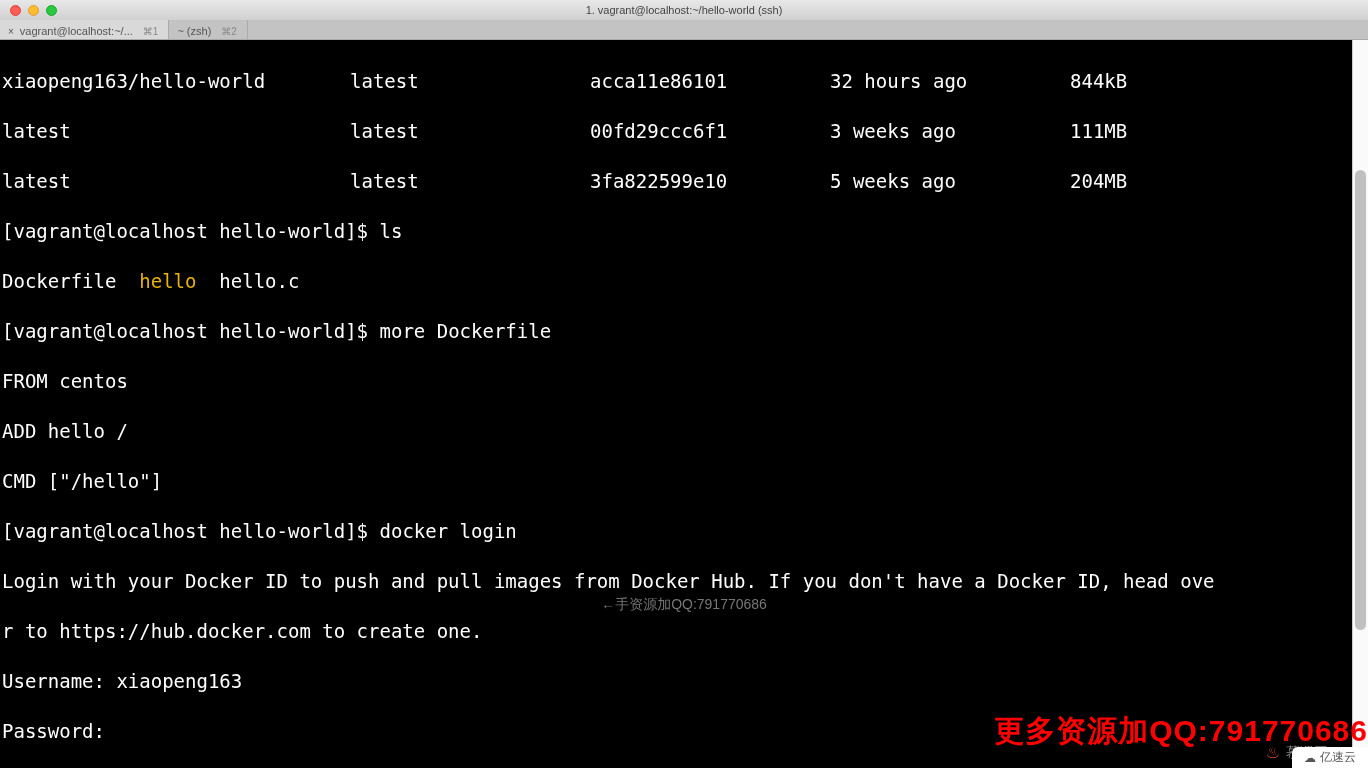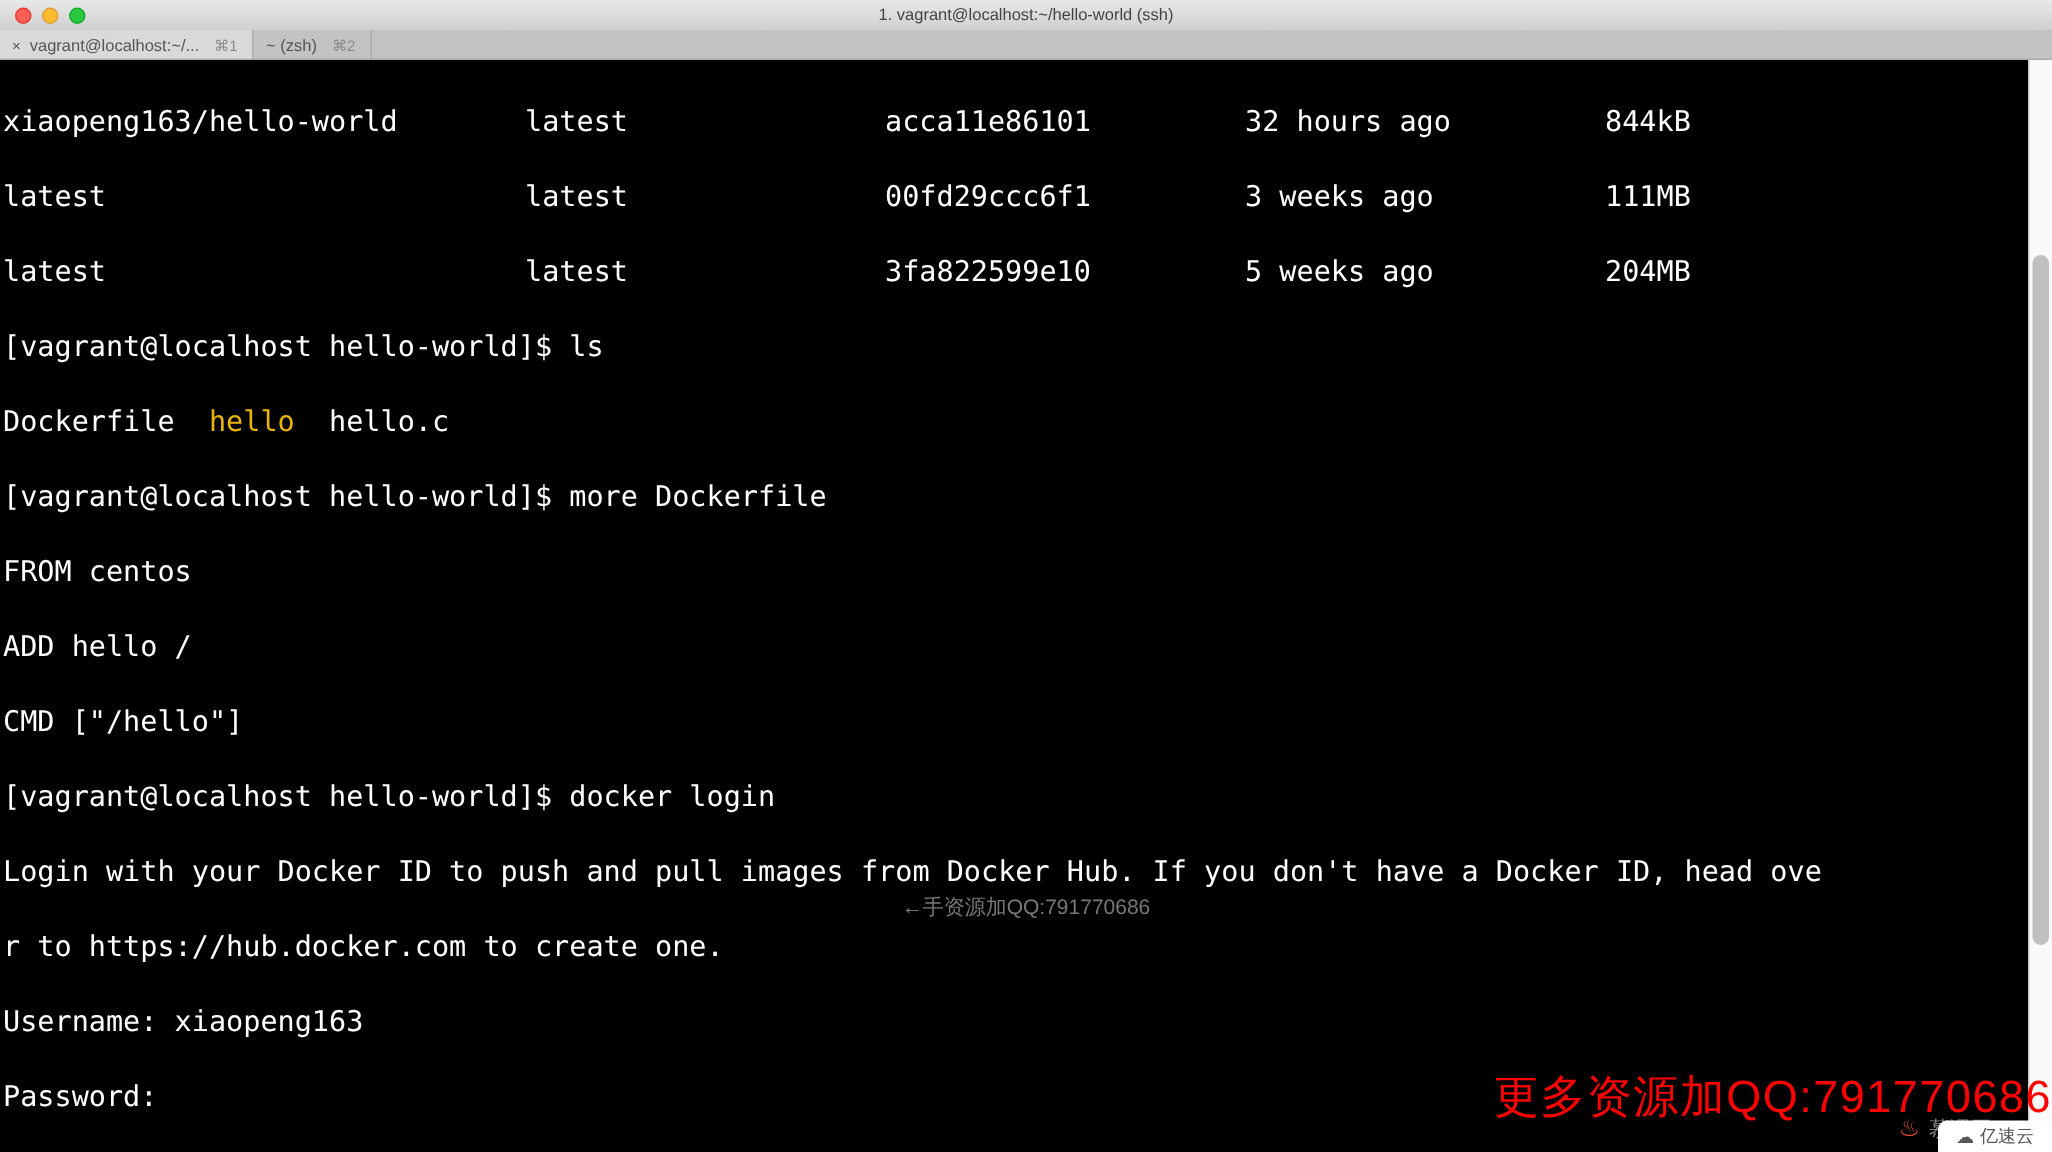--- a/index.html
+++ b/index.html
@@ -21,21 +21,21 @@
   .row { display:flex; }
   .col1 { width:348px; }
   .col2 { width:240px; }
   .col3 { width:240px; }
   .col4 { width:240px; }
   .col5 { }
   .green { color:#eab308; }
   .wm-center { position:absolute; top:552px; left:0; right:0; text-align:center; font-size:14px; color:#777; font-family:sans-serif; pointer-events:none; }
   .wm-top-logo { position:absolute; right:40px; top:700px; font-size:14px; color:#888; display:flex; align-items:center; gap:6px; font-family:sans-serif; }
   .flame { color:#e04a2f; font-size:16px; }
-  .banner { position:absolute; bottom:16px; right:0; color:#f00; font-weight:normal; font-size:30px; font-family: SimHei, sans-serif; letter-spacing:1px; }
+  .banner { position:absolute; bottom:16px; right:0; color:#f00; font-weight:bold; font-size:30px; font-family: SimHei, sans-serif; letter-spacing:1px; }
   .bottom-logo { position:absolute; bottom:0; right:0; background:#fff; color:#555; font-size:12px; padding:2px 12px; border-top-left-radius:6px; display:flex; align-items:center; gap:4px; font-family:sans-serif; }
   .scrollbar { position:absolute; right:0; top:40px; bottom:0; width:16px; background:#fafafa; border-left:1px solid #ccc; }
   .scroll-thumb { position:absolute; left:2px; right:2px; top:130px; height:460px; background:#c0c0c0; border-radius:6px; }
 </style>
 </head>
 <body>
 
 <div class="window">
 
   <div class="titlebar">

